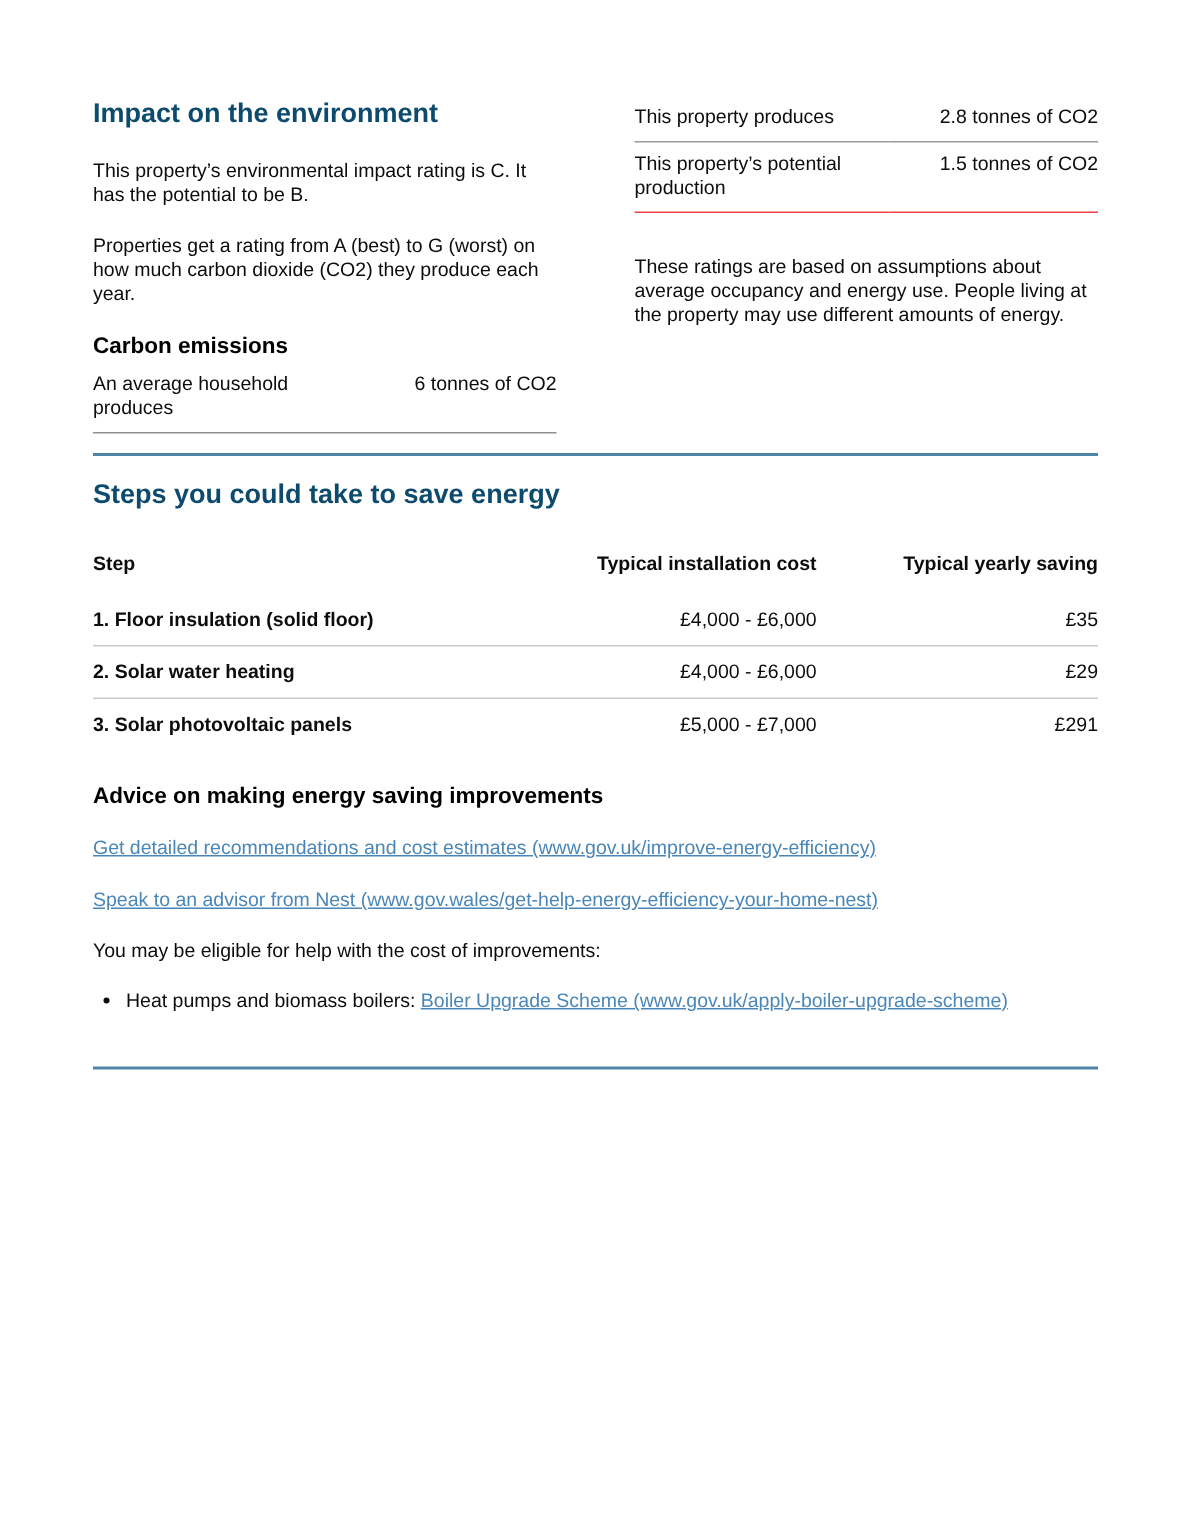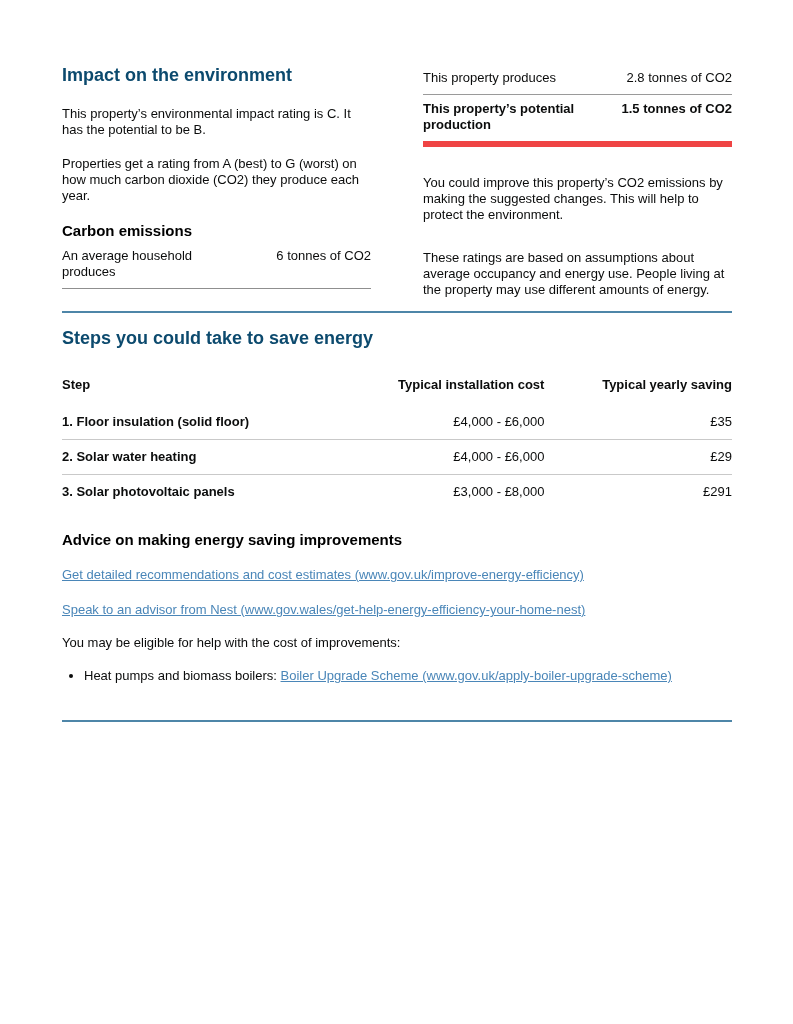--- a/index.html
+++ b/index.html
@@ -53,21 +53,21 @@
     line-height: 16px;
   }
   table.kv-table td {
     vertical-align: top;
     padding: 6px 0 8px 0;
   }
   table.kv-table td.kv-label { width: 170px; }
   table.kv-table td.kv-value { text-align: right; }
   tr.row-border-dark  td { border-bottom: 1px solid #8f8f8f; }
   tr.row-border-mid   td { border-bottom: 1px solid #9a9a9a; }
-  tr.row-border-light td { border-bottom: 6px solid #ef4444; font-weight: bold; }
+  tr.row-border-light td { border-bottom: 1px solid #ef4444; }
 
   .col-right p.body-text { margin-top: 27px; }
   .col-right p.body-text:first-of-type { margin-top: 28px; }
 
   
   .blue-rule {
     border: none;
     border-top: 2px solid #4e86a8;
     margin: 14px 0 0 0;
   }
@@ -151,21 +151,20 @@
             <td class="kv-label">This property produces</td>
             <td class="kv-value">2.8 tonnes of CO2</td>
           </tr>
           <tr class="row-border-light">
             <td class="kv-label">This property’s potential production</td>
             <td class="kv-value">1.5 tonnes of CO2</td>
           </tr>
         </tbody>
       </table>
 
-      <p class="body-text">You could improve this property’s CO2 emissions by making the suggested changes. This will help to protect the environment.</p>
       <p class="body-text">These ratings are based on assumptions about average occupancy and energy use. People living at the property may use different amounts of energy.</p>
     </div>
 
   </div>
 
   <hr class="blue-rule top-rule">
 
   <div class="steps-section">
     <h1 class="section-title">Steps you could take to save energy</h1>
 
@@ -183,21 +182,21 @@
           <td class="num">£4,000 - £6,000</td>
           <td class="num">£35</td>
         </tr>
         <tr>
           <td class="step-name">2. Solar water heating</td>
           <td class="num">£4,000 - £6,000</td>
           <td class="num">£29</td>
         </tr>
         <tr>
           <td class="step-name">3. Solar photovoltaic panels</td>
-          <td class="num">£3,000 - £8,000</td>
+          <td class="num">£5,000 - £7,000</td>
           <td class="num">£291</td>
         </tr>
       </tbody>
     </table>
 
     <div class="advice-block">
       <h2 class="sub-title">Advice on making energy saving improvements</h2>
       <p class="link-line">
         <a class="doc-link">Get detailed recommendations and cost estimates (www.gov.uk/improve-energy-efficiency)</a>
       </p>

